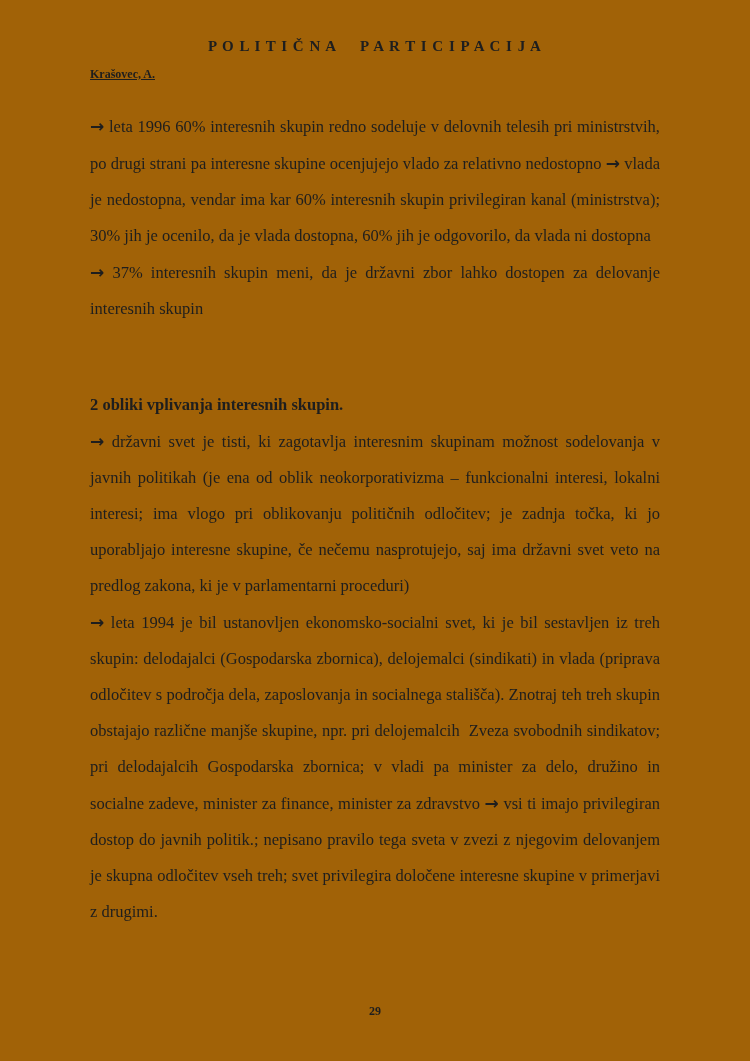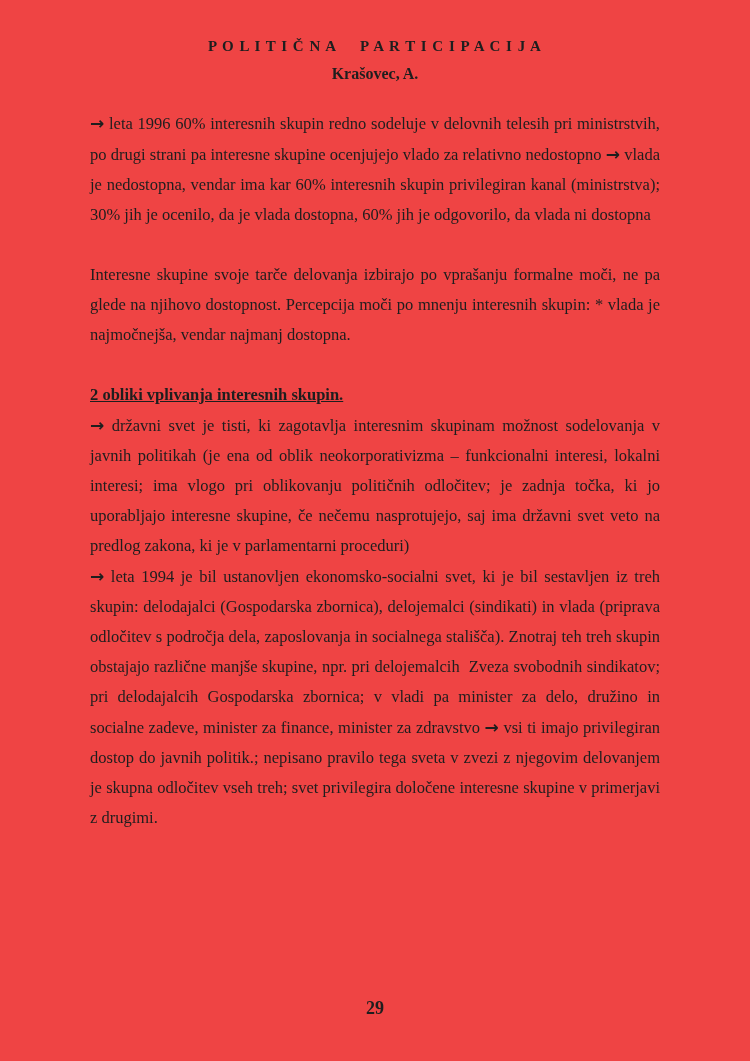--- a/index.html
+++ b/index.html
@@ -5,86 +5,86 @@
   html, body {
     margin: 0;
     padding: 0;
     background: #ffffff;
   }
   .page {
     position: relative;
     width: 750px;
     height: 1061px;
     margin: 0 auto;
-    background: #ef4444;
+    background: #a16207;
     box-sizing: border-box;
     padding: 36px 90px 0 90px;
     font-family: "Liberation Serif", serif;
     color: #1e1e1e;
   }
   .doc-title {
     text-align: center;
     font-weight: bold;
     font-size: 15px;
     line-height: 20px;
     letter-spacing: 1px;
     white-space: pre;
     margin: 0 0 9px 0;
   }
   .doc-author {
-    text-align: center;
+    text-align: left;
     font-weight: bold;
-    font-size: 16px;
+    font-size: 12px;
     line-height: 18px;
     margin: 0 0 25px 0;
+    text-decoration: underline;
   }
   .doc-body {
     font-size: 16.5px;
-    line-height: 30px;
+    line-height: 36px;
     text-align: justify;
   }
   .doc-body p {
     margin: 0;
   }
   p.heading {
     font-weight: bold;
     text-align: left;
   }
   p.heading .run {
-    text-decoration: underline;
   }
   .spacer {
     height: 30px;
   }
   .run.i { }
   .run.u { }
   .arrow {
     font-family: "DejaVu Sans", sans-serif;
     font-weight: bold;
     font-size: 17px;
   }
   .page-number {
     position: absolute;
     left: 0;
     right: 0;
     bottom: 42px;
     text-align: center;
     font-weight: bold;
-    font-size: 18px;
+    font-size: 12px;
   }
 </style>
 </head>
 <body>
 
 <div class="page">
   <div class="doc-title">P O L I T I Č N A     P A R T I C I P A C I J A</div>
   <div class="doc-author">Krašovec, A.</div>
   <div class="doc-body">
       <p class="para"><span class="arrow">→</span><span class="run n"> leta 1996 60% interesnih skupin redno sodeluje v delovnih telesih pri ministrstvih, po drugi strani pa interesne skupine ocenjujejo vlado za relativno nedostopno </span><span class="arrow">→</span><span class="run n"> vlada je nedostopna, vendar ima kar 60% interesnih skupin privilegiran kanal (ministrstva); 30% jih je ocenilo, da je vlada dostopna, 60% jih je odgovorilo, da vlada ni dostopna</span></p>
+      <p class="para"><span class="arrow">→</span><span class="run n"> 37% interesnih skupin meni, da je državni zbor lahko dostopen za delovanje interesnih skupin</span></p>
       <div class="spacer"></div>
-      <p class="para"><span class="run n">Interesne skupine svoje tarče delovanja izbirajo po vprašanju formalne moči, ne pa glede na njihovo dostopnost. Percepcija moči po mnenju interesnih skupin: * vlada je najmočnejša, vendar najmanj dostopna.</span></p>
       <div class="spacer"></div>
       <p class="heading"><span class="run n">2 obliki vplivanja interesnih skupin.</span></p>
       <p class="para"><span class="arrow">→</span><span class="run i"> državni svet</span><span class="run n"> je tisti, ki zagotavlja interesnim skupinam možnost sodelovanja v javnih politikah (je ena od oblik neokorporativizma – funkcionalni interesi, lokalni interesi; ima vlogo pri oblikovanju političnih odločitev; je zadnja točka, ki jo uporabljajo interesne skupine, če nečemu nasprotujejo, saj ima državni svet veto na predlog zakona, ki je v parlamentarni proceduri)</span></p>
       <p class="para"><span class="arrow">→</span><span class="run n"> leta 1994 je bil ustanovljen </span><span class="run i">ekonomsko-socialni svet</span><span class="run n">, ki je bil sestavljen iz treh skupin: </span><span class="run u">delodajalci</span><span class="run n"> (Gospodarska zbornica), </span><span class="run u">delojemalci</span><span class="run n"> (sindikati) in </span><span class="run u">vlada</span><span class="run n"> (priprava odločitev s področja dela, zaposlovanja in socialnega stališča). Znotraj teh treh skupin obstajajo različne manjše skupine, npr. pri delojemalcih &nbsp;Zveza svobodnih sindikatov; pri delodajalcih Gospodarska zbornica; v vladi pa minister za delo, družino in socialne zadeve, minister za finance, minister za zdravstvo </span><span class="arrow">→</span><span class="run n"> vsi ti imajo privilegiran dostop do javnih politik.; nepisano pravilo tega sveta v zvezi z njegovim delovanjem je skupna odločitev vseh treh; svet privilegira določene interesne skupine v primerjavi z drugimi.</span></p>
     </div>
   <div class="page-number">29</div>
 </div>
 
 </body></html>

